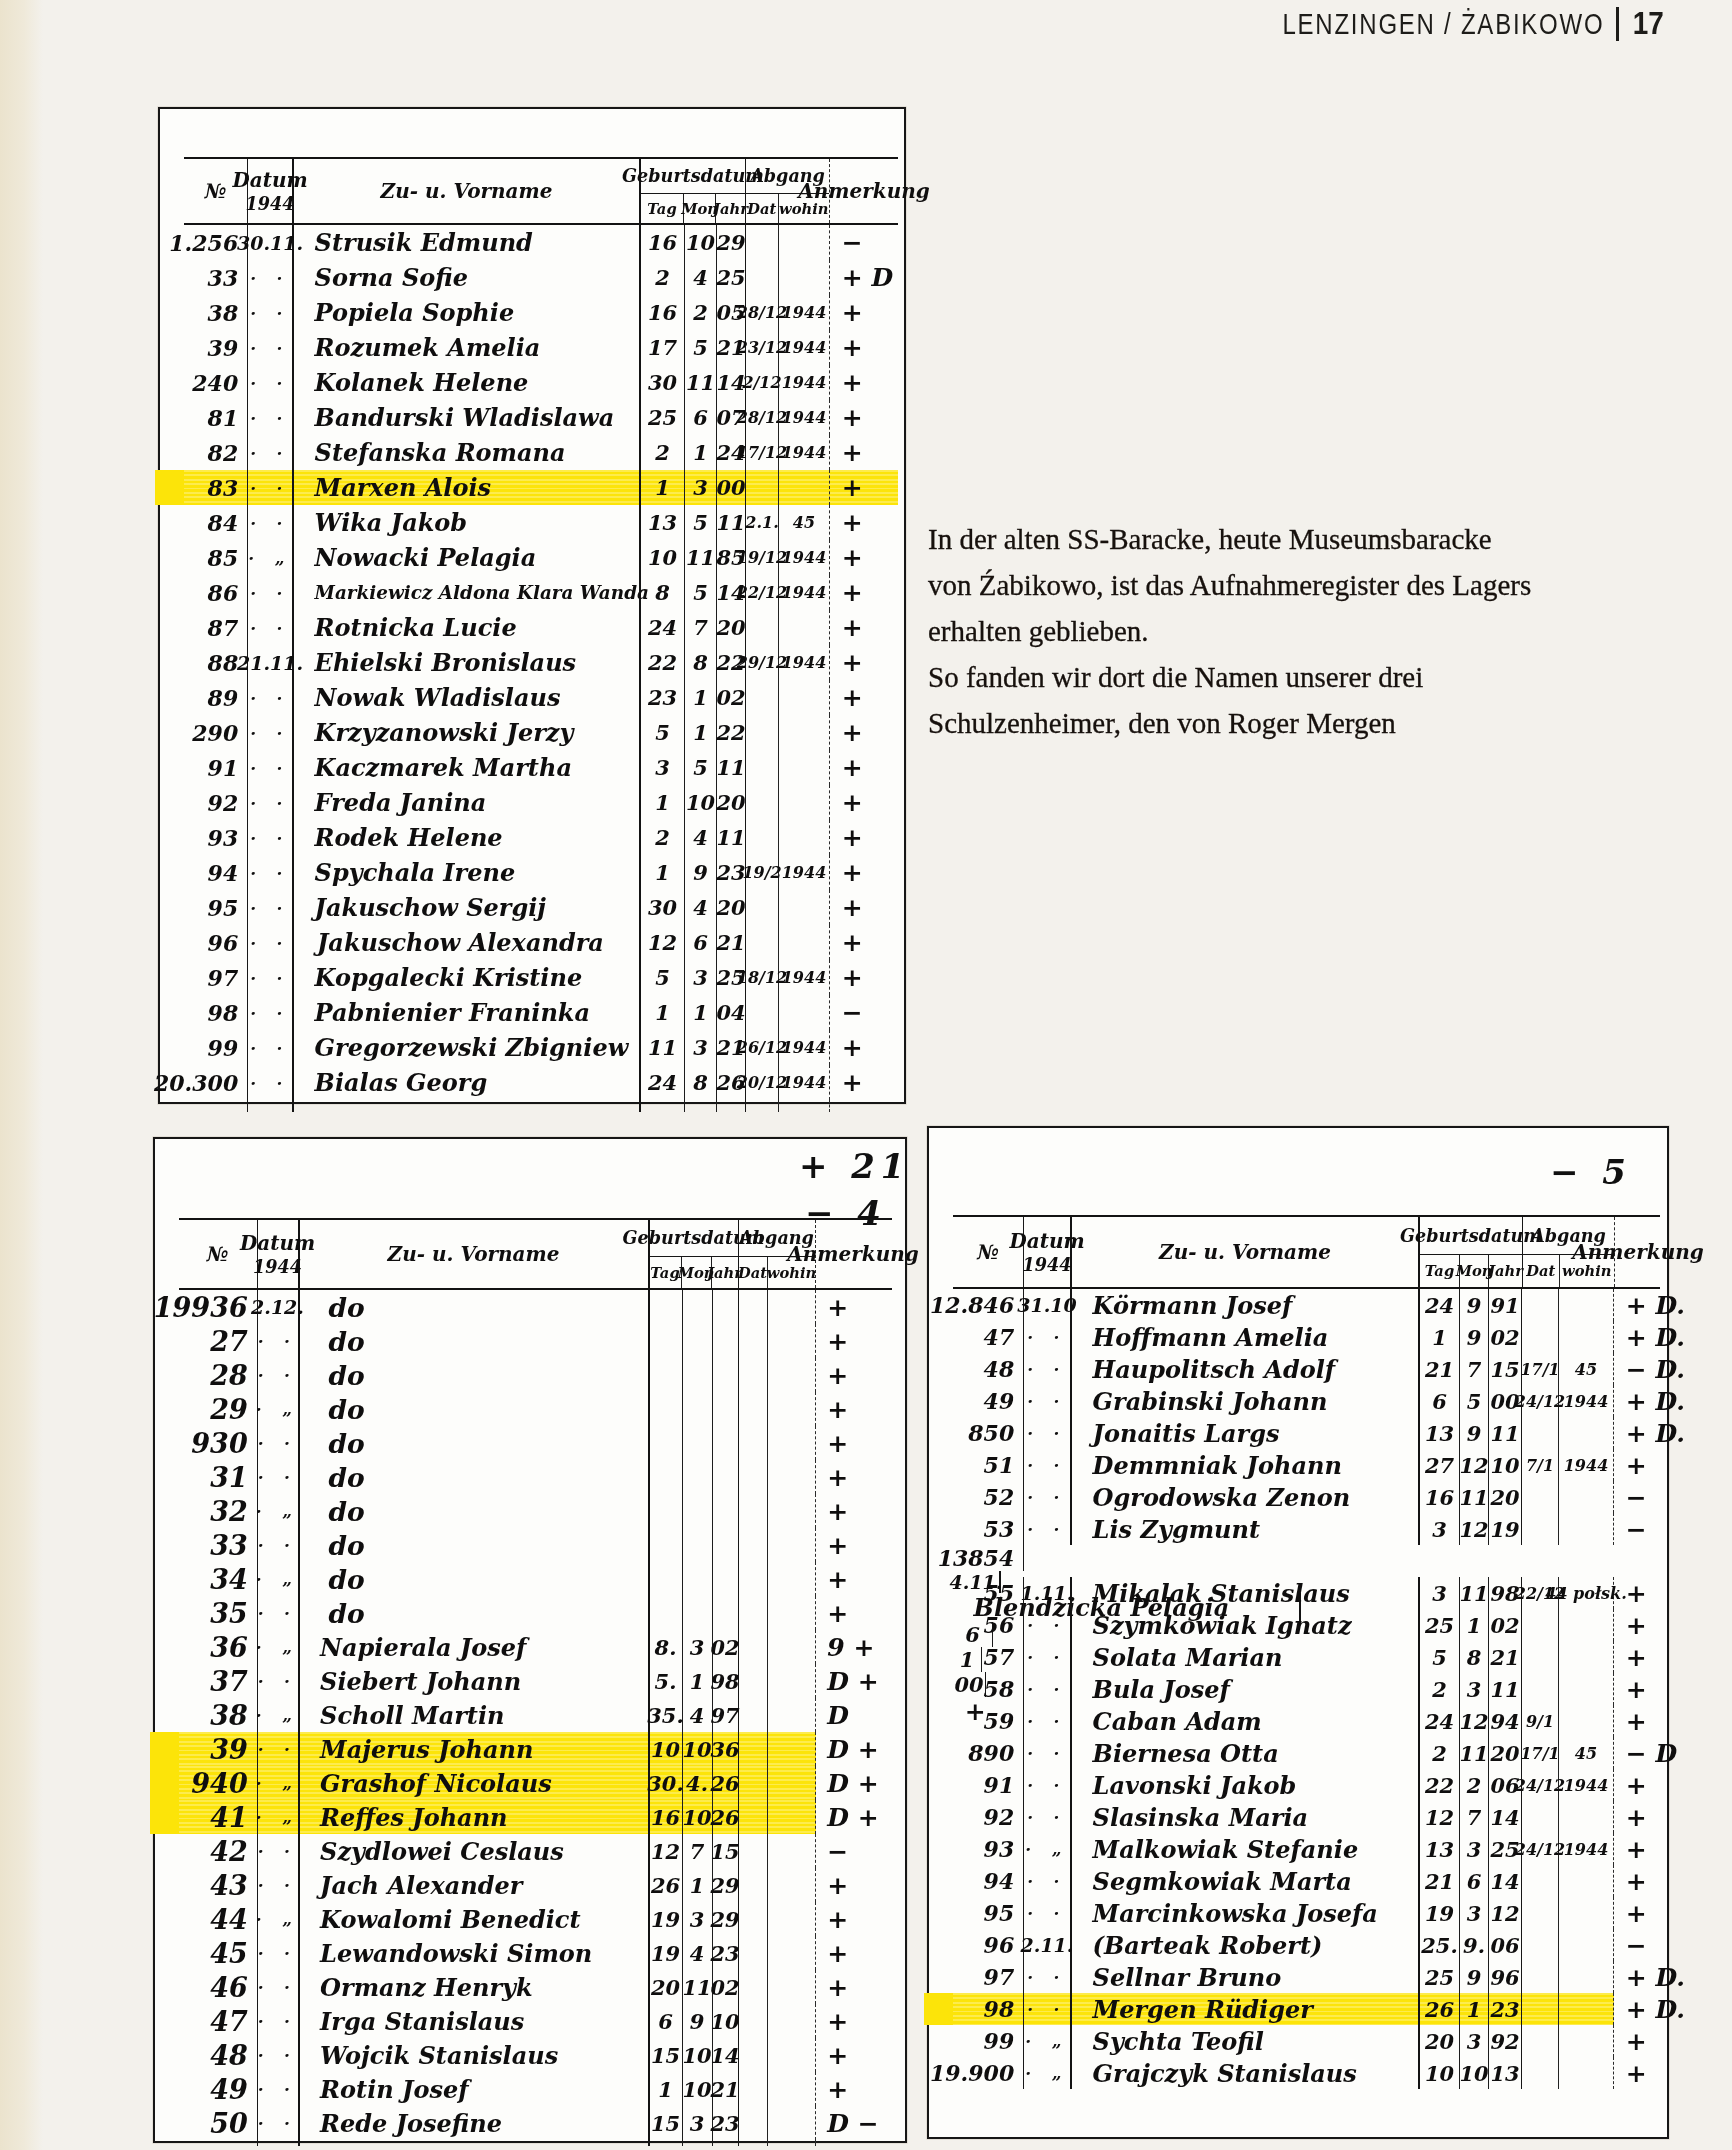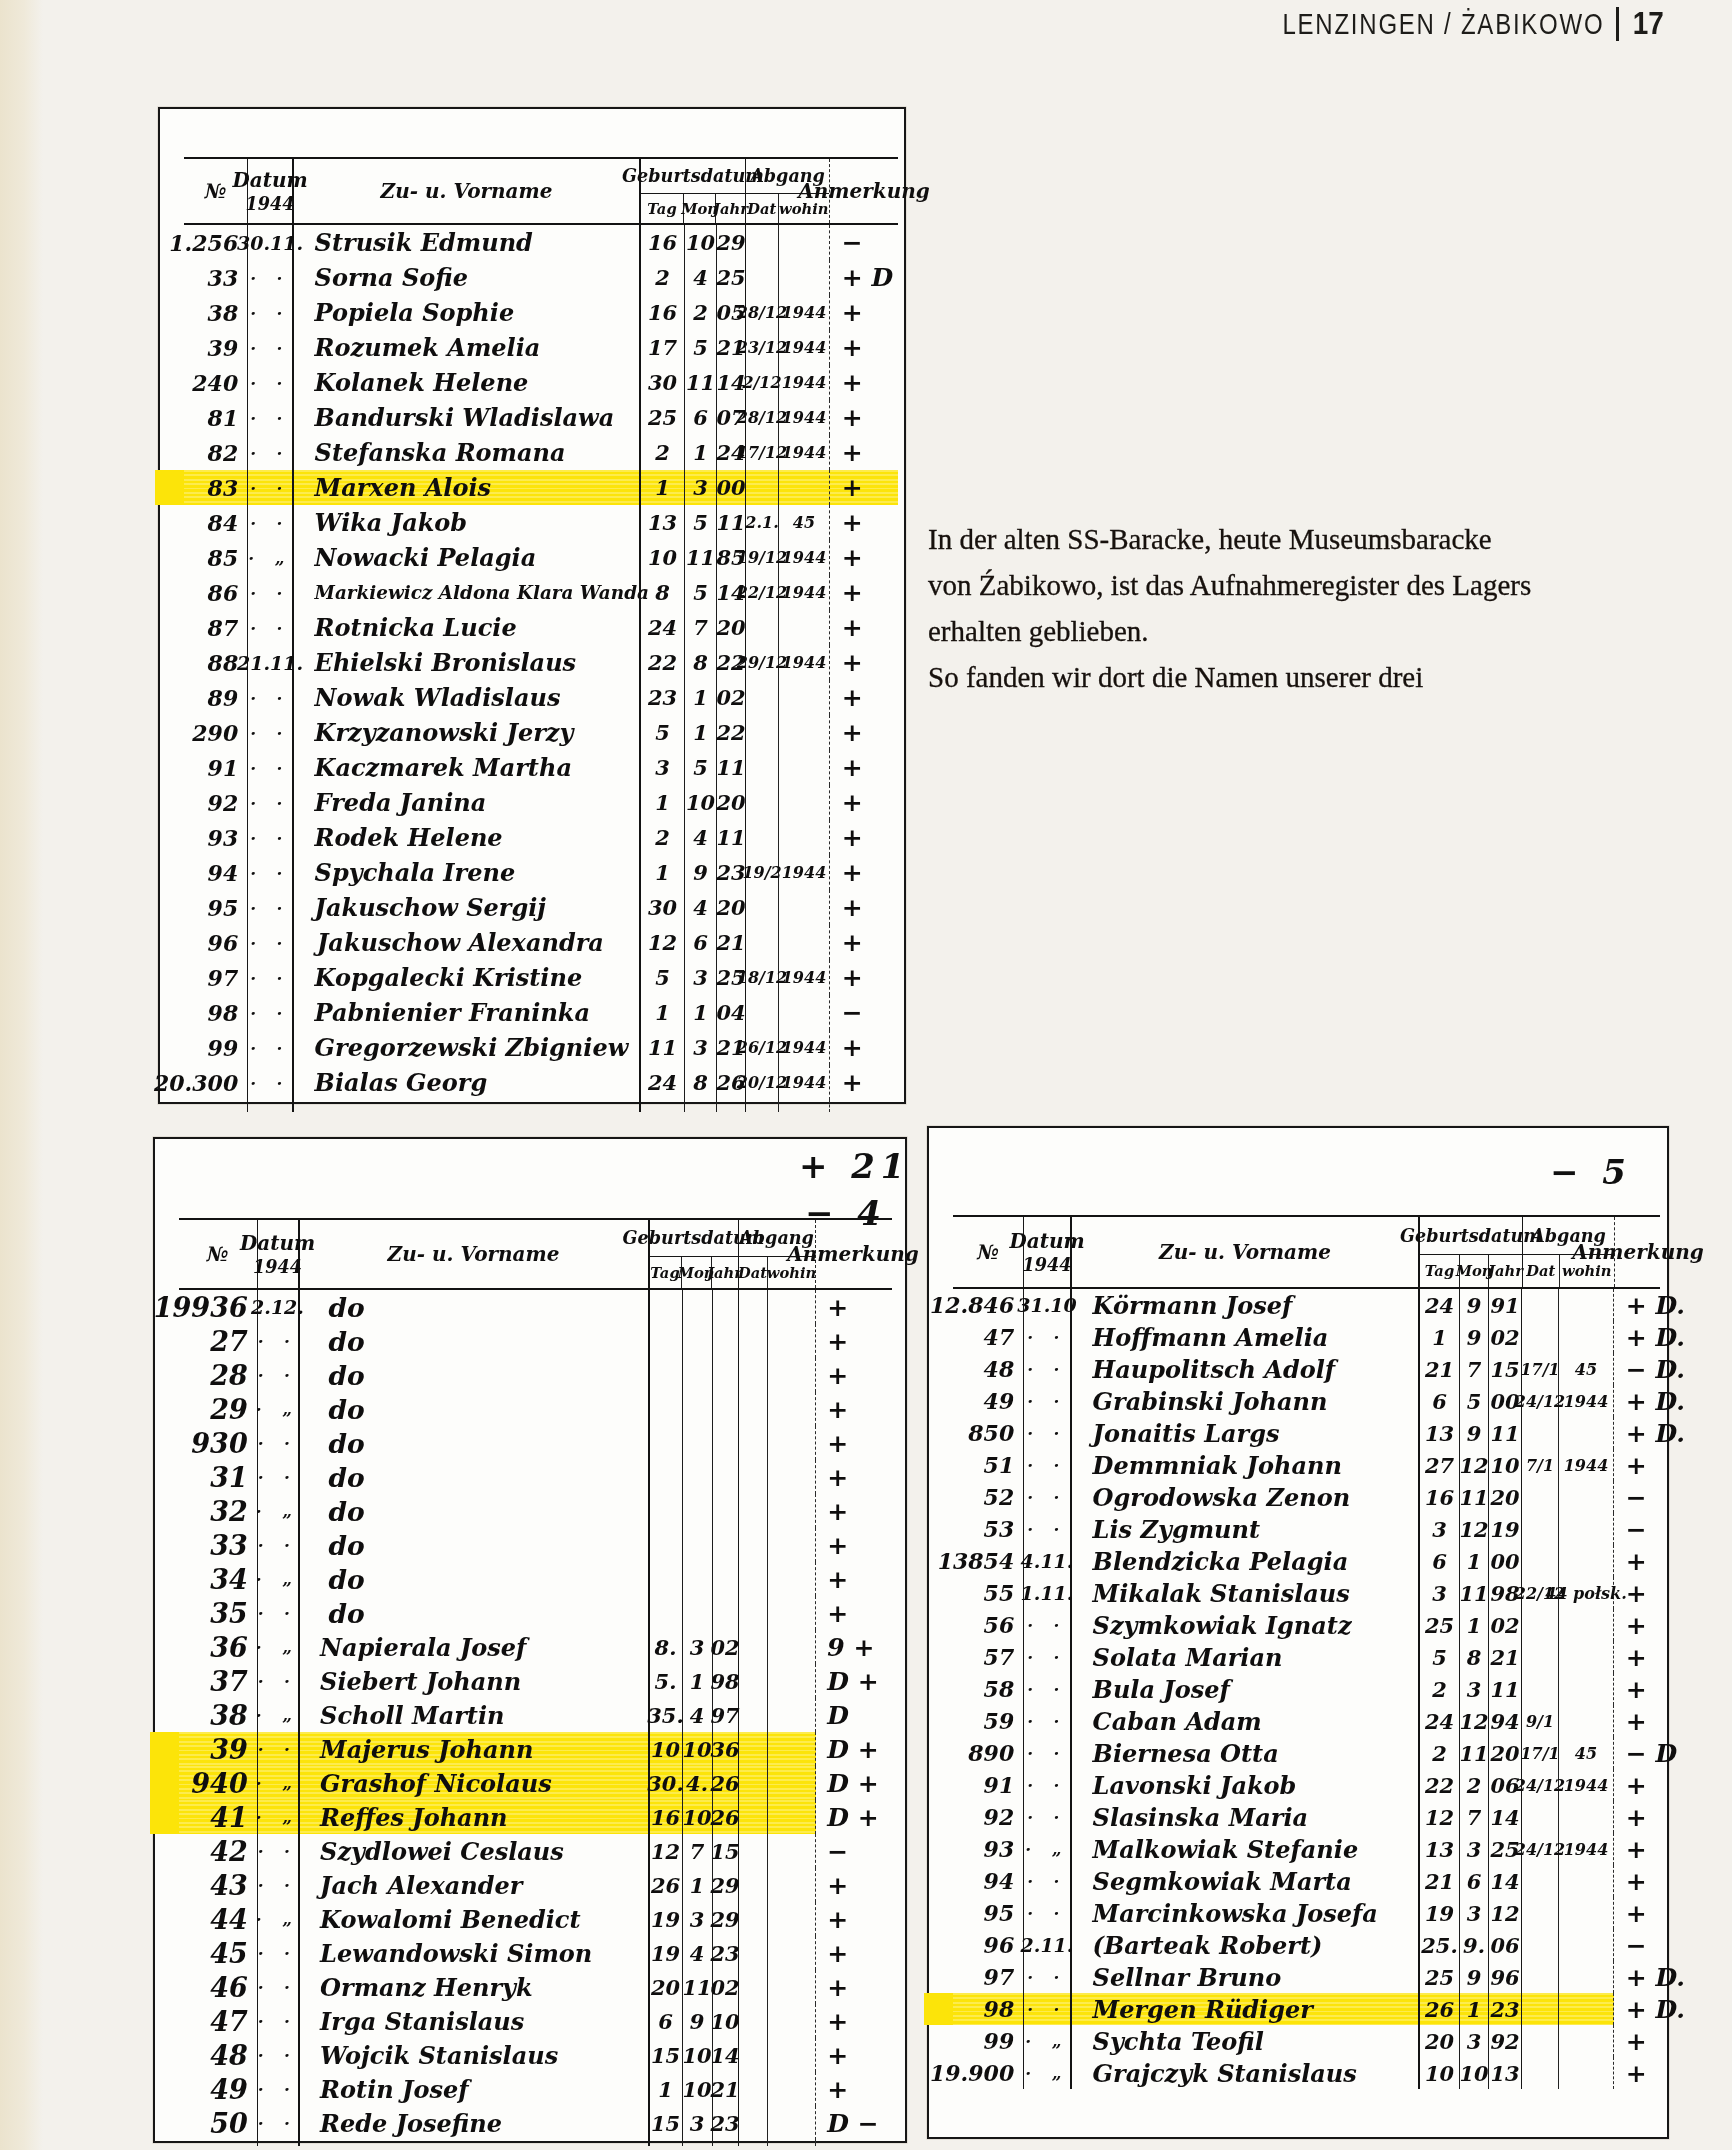--- a/index.html
+++ b/index.html
@@ -77,20 +77,21 @@
     <span class="t">LENZINGEN / ŻABIKOWO</span>
     <span class="bar"></span>
     <span class="n">17</span>
   </div>
 
   <div class="caption">
     <div>In der alten SS-Baracke, heute Museumsbaracke</div>
     <div>von Źabikowo, ist das Aufnahmeregister des Lagers</div>
     <div>erhalten geblieben.</div>
     <div>So fanden wir dort die Namen unserer drei</div>
+    <div>Schulzenheimer, den von Roger Mergen</div>
   </div>
 
   <div class="doc doc1" style="left: 158px; top: 107px; width: 744px; height: 993px;">
       <div class="tbl" style="left: 24px; top: 48px; width: 714px;">
         <div class="thead" style="height: 64px; color: rgb(16, 16, 16);">
           <div class="hcell hw b-nr" style="width: 64px;">
             <span class="lab">№</span>
           </div>
           <div class="hcell hw b-datum" style="width: 46px;">
             <span class="lab">Datum</span>
@@ -842,21 +843,21 @@
           <div class="cell hw c-nr b-nr" style="width: 71px;">53</div>
           <div class="cell hw c-datum b-datum ditto" style="width: 48px;">· ·</div>
           <div class="cell hw c-name b-name" style="width: 348px;">Lis Zygmunt</div>
           <div class="cell hw c-tag b-tag" style="width: 40px;">3</div>
           <div class="cell hw c-mon b-mon" style="width: 29px;">12</div>
           <div class="cell hw c-jahr b-jahr" style="width: 33px;">19</div>
           <div class="cell hw c-dat b-dat" style="width: 37px;"></div>
           <div class="cell hw c-wohin b-wohin" style="width: 55px;"></div>
           <div class="cell hw c-remark " style="width: 46px;">−</div>
         </div>
-        <div class="row" style="height: 32px;">
+        <div class="row" style="height: 32px; flex-direction: column;">
           <div class="cell hw c-nr b-nr" style="width: 71px;">13854</div>
           <div class="cell hw c-datum b-datum" style="width: 48px;">4.11.</div>
           <div class="cell hw c-name b-name" style="width: 348px;">Blendzicka Pelagia</div>
           <div class="cell hw c-tag b-tag" style="width: 40px;">6</div>
           <div class="cell hw c-mon b-mon" style="width: 29px;">1</div>
           <div class="cell hw c-jahr b-jahr" style="width: 33px;">00</div>
           <div class="cell hw c-dat b-dat" style="width: 37px;"></div>
           <div class="cell hw c-wohin b-wohin" style="width: 55px;"></div>
           <div class="cell hw c-remark " style="width: 46px;">+</div>
         </div>

